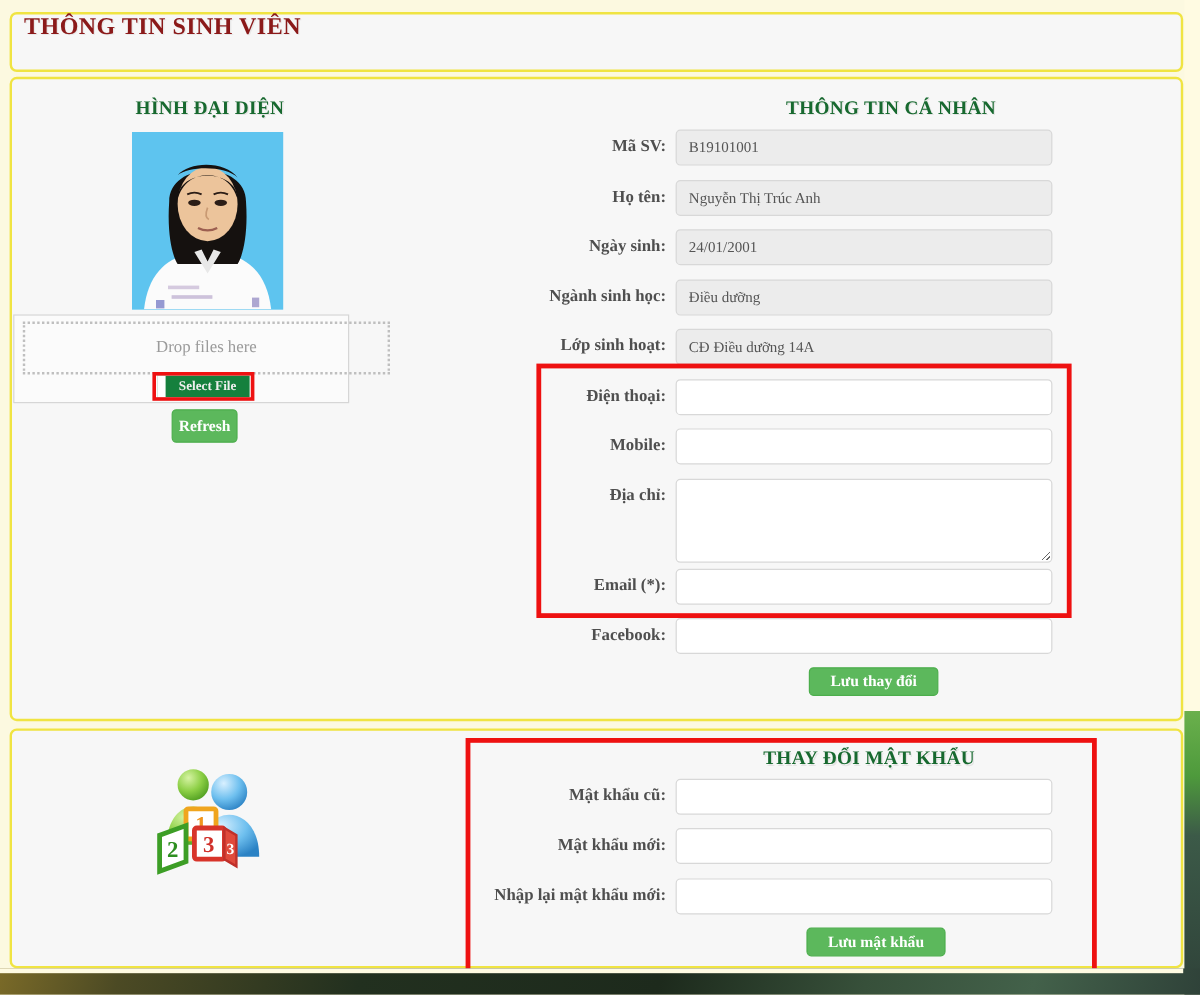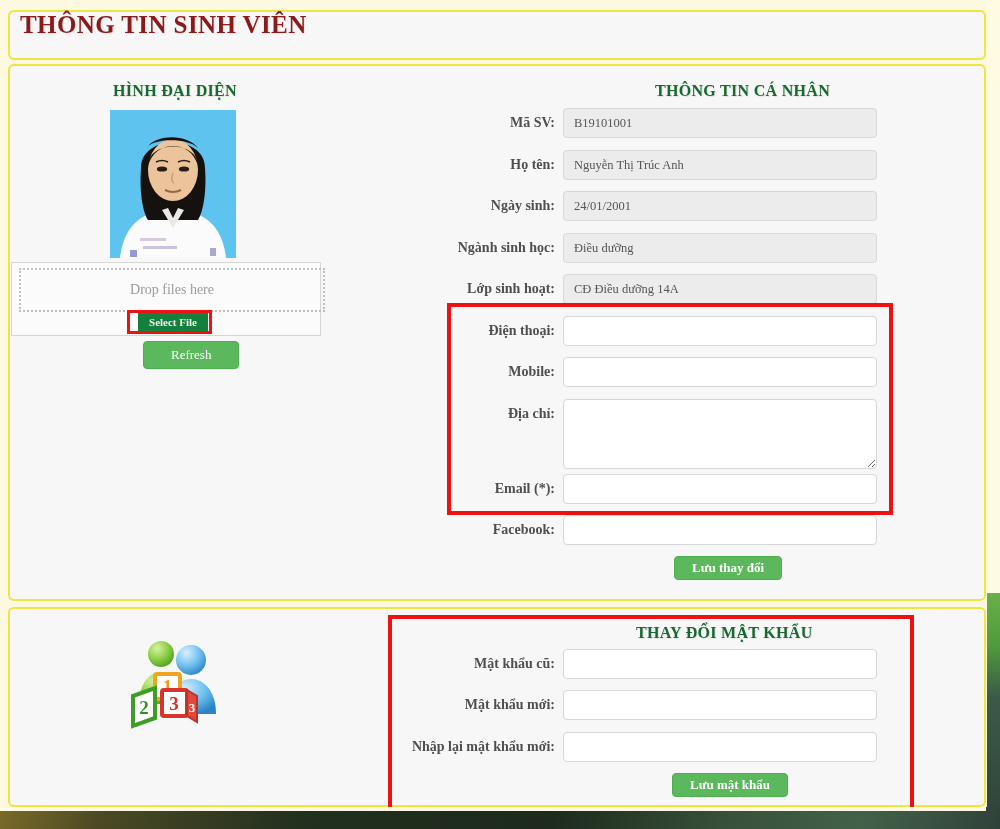--- a/index.html
+++ b/index.html
@@ -47,21 +47,21 @@
     border-radius: 6px;
     box-sizing: border-box;
   }
   #panel-header { left: 8px;  top: 10px;  width: 978px; height: 50px; }
   #panel-main   { left: 8px;  top: 64px;  width: 978px; height: 537px; }
   #panel-pass   { left: 8px;  top: 607px; width: 978px; height: 200px; }
 
   
   #page-title {
     position: absolute; left: 20px; top: 11px;
-    font-size: 25px; font-weight: bold;
+    font-size: 20px; font-weight: bold;
     color: #8b1a1a;
     letter-spacing: .4px;
     text-shadow: 1px 1px 0 #e9e9e9;
     text-align: right;
   }
 
   
   .section-title {
     position: absolute;
     font-size: 16px;
@@ -81,21 +81,21 @@
     left: 110px; top: 110px;
     width: 126px; height: 148px;
     background: #5ec4ef;
     overflow: hidden;
   }
   #avatar-photo svg { display:block; width:126px; height:148px; }
 
   
   #upload-box {
     position: absolute; left: 11px; top: 262px;
-    width: 310px; height: 74px;
+    width: 280px; height: 74px;
     background: #fbfbfb;
     border: 1px solid #d6d6d6;
     box-sizing: border-box;
   }
   #dropzone {
     position: absolute; left: 7px; top: 5px;
     width: 306px; height: 44px;
     border: 2px dotted #bfbfbf;
     box-sizing: border-box;
     display: flex; align-items: center; justify-content: center;
@@ -114,25 +114,25 @@
     background: #15803d;
     color: #efefef;
     font-size: 11px; font-weight: bold;
     display:flex; align-items:center; justify-content:center;
     box-sizing: border-box;
     border-left: 7px solid #ffffff;
     cursor: pointer;
   }
   #refresh-button {
     position: absolute; left: 143px; top: 341px;
-    padding: 5px 27px;
+    padding: 5px 5px;
     background: #5cb85c;
     border: 1px solid #4cae4c;
     border-radius: 4px;
-    color: #fff; font-size: 13px; font-weight: normal;
+    color: #fff; font-size: 13px; font-weight: bold;
     font-family: "Liberation Serif", serif;
     cursor: pointer;
   }
 
   
   .form-row { position: absolute; left: 0; width: 978px; height: 36px; padding-left: 43px; }
   .f-label {
     position: absolute;
     right: 0;
     width: 310px;

